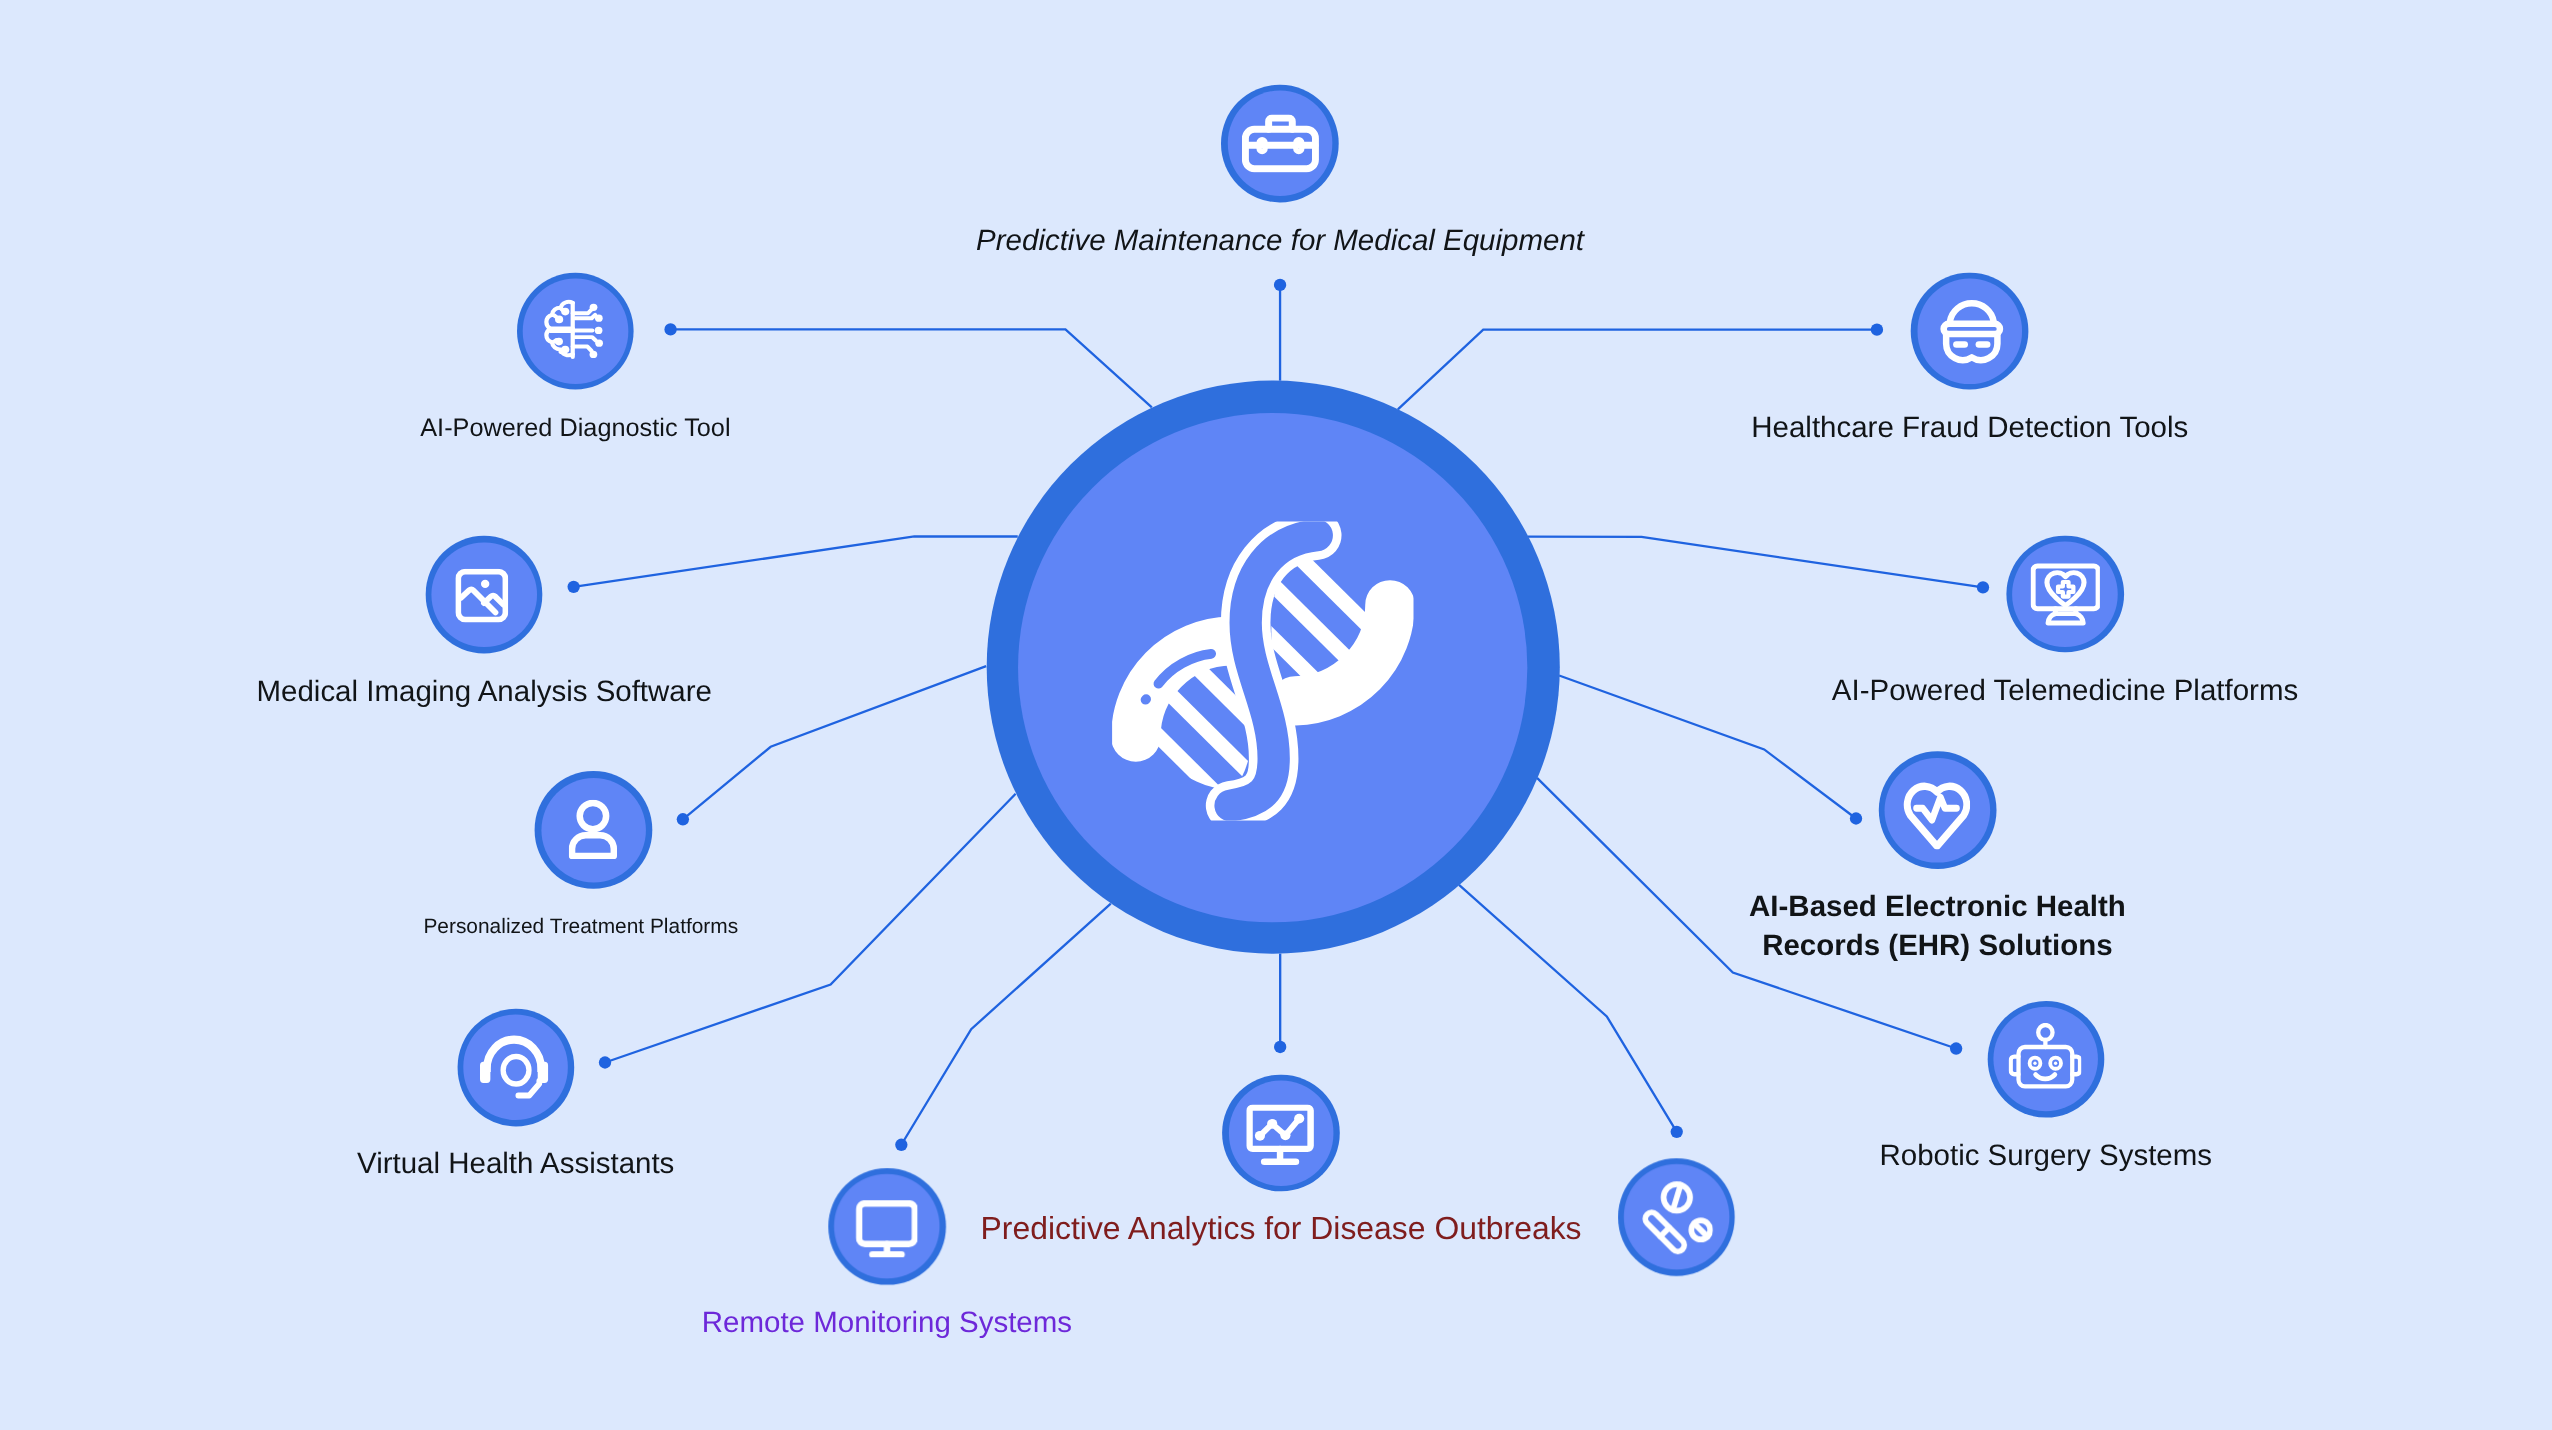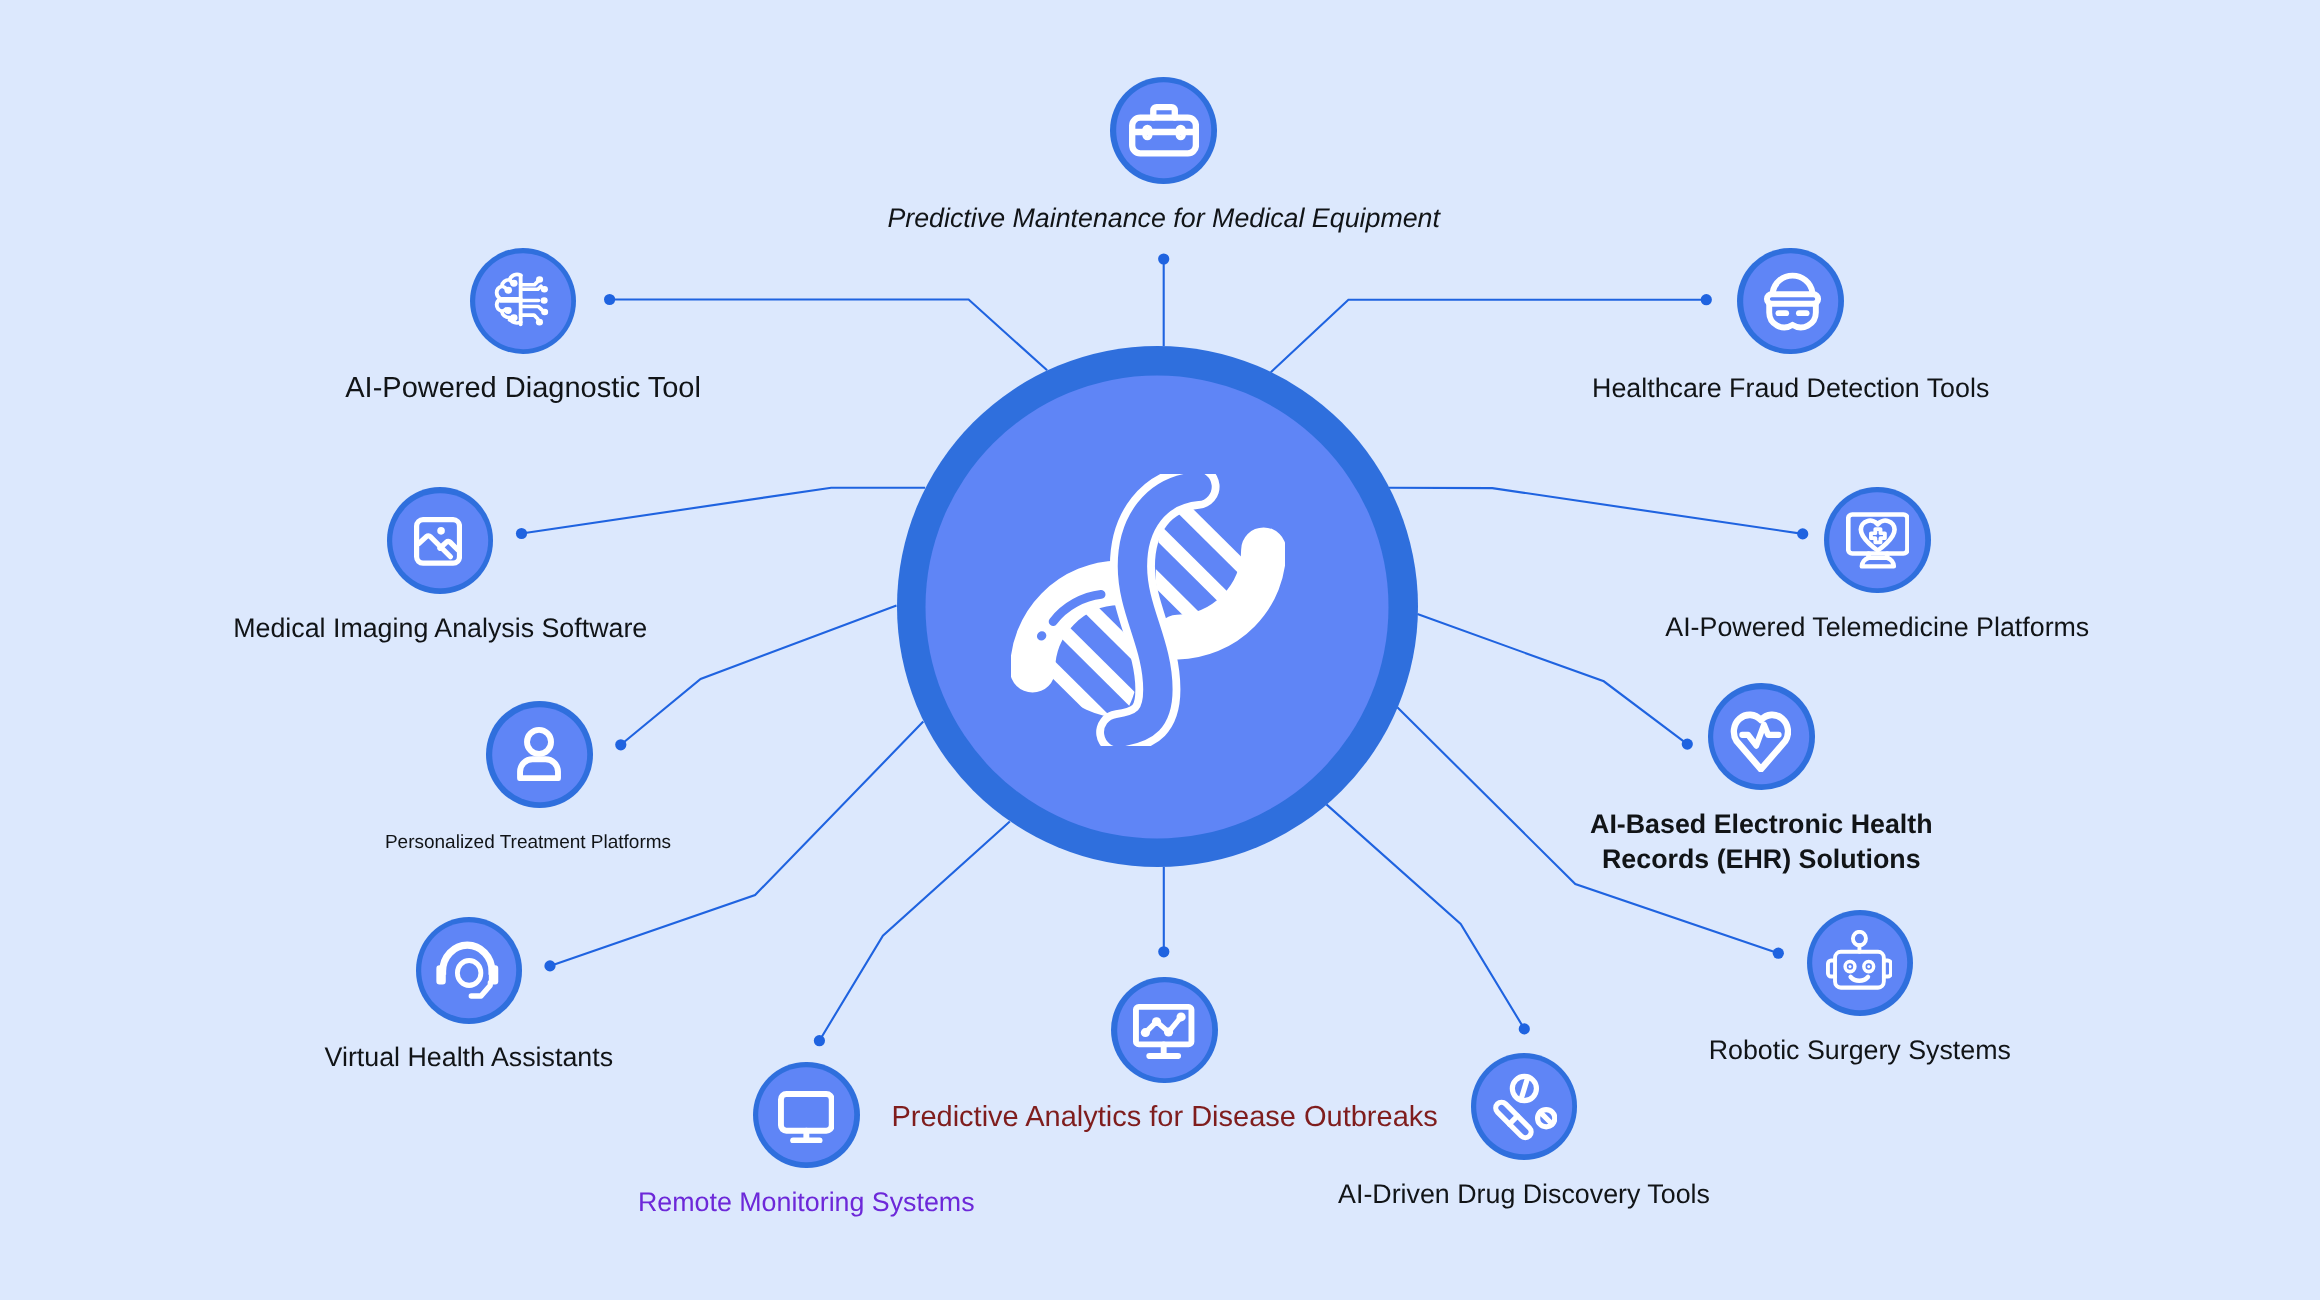--- a/index.html
+++ b/index.html
@@ -118,21 +118,21 @@
 <circle cx="21.5" cy="12.25" r="1.42"></circle>
 <circle cx="21.7" cy="17.2" r="1.42"></circle>
 <circle cx="19.6" cy="21.6" r="1.42"></circle>
 <circle cx="9.25" cy="4.85" r="1.5"></circle>
 <circle cx="7" cy="7.9" r="1.5"></circle>
 <circle cx="6.9" cy="16.6" r="1.5"></circle>
 <circle cx="9.25" cy="19.7" r="1.5"></circle>
 </g>
 </svg>
     </div>
-    <div class="node-label" style="left:23.1px;top:371.0px;width:1000px;color:#111417;font-size:29px;line-height:35.3px;">AI-Powered Diagnostic Tool</div>
+    <div class="node-label" style="left:23.1px;top:371.0px;width:1000px;color:#111417;font-size:23px;line-height:35.3px;">AI-Powered Diagnostic Tool</div>
 
     <div class="node" style="left:1737.4px;top:247.7px;width:106.6px;height:106.6px;background:#2f6fdd;">
       <div class="node-inner" style="width:95.6px;height:95.6px;background:#5f85f6;"></div>
       <svg class="ico" preserveAspectRatio="none" width="69.07" height="68.55" style="left:20.31px;top:16.32px;" viewBox="0 0 24 24" fill="none" stroke="#ffffff" stroke-width="2.05" stroke-linecap="round" stroke-linejoin="round">
 <path d="M5.1 9.9a7 7 0 0 1 13.8 0"></path>
 <rect x="3.1" y="10.6" width="17.8" height="3.3" rx="1.65"></rect>
 <path d="M3.9 13.9v3.1a5.2 5.2 0 0 0 8.1 4.3 5.2 5.2 0 0 0 8.1-4.3v-3.1"></path>
 <path d="M7.15 17.2h2.6" stroke-width="2.1"></path>
 <path d="M14.25 17.2h2.6" stroke-width="2.1"></path>
 </svg>
@@ -243,14 +243,13 @@
 <circle cx="12.07" cy="5.97" r="4.36"></circle>
 <path d="M13.3 1.85 10.8 10.1"></path>
 <circle cx="19.95" cy="16.64" r="3.11"></circle>
 <path d="m17.75 14.44 4.4 4.4"></path>
 <g transform="rotate(45 8.11 17.3)">
 <rect x="-0.06" y="15.22" width="16.34" height="4.16" rx="2.08"></rect>
 <path d="M8.11 15.22v4.16"></path>
 </g>
 </svg>
     </div>
-    <div class="node-label" style="left:1024.0px;top:1176.5px;width:1000px;color:#111417;font-size:26.8px;line-height:35.3px;">AI-Driven Drug Discovery Tools</div>
 </div>
 
 </body></html>

